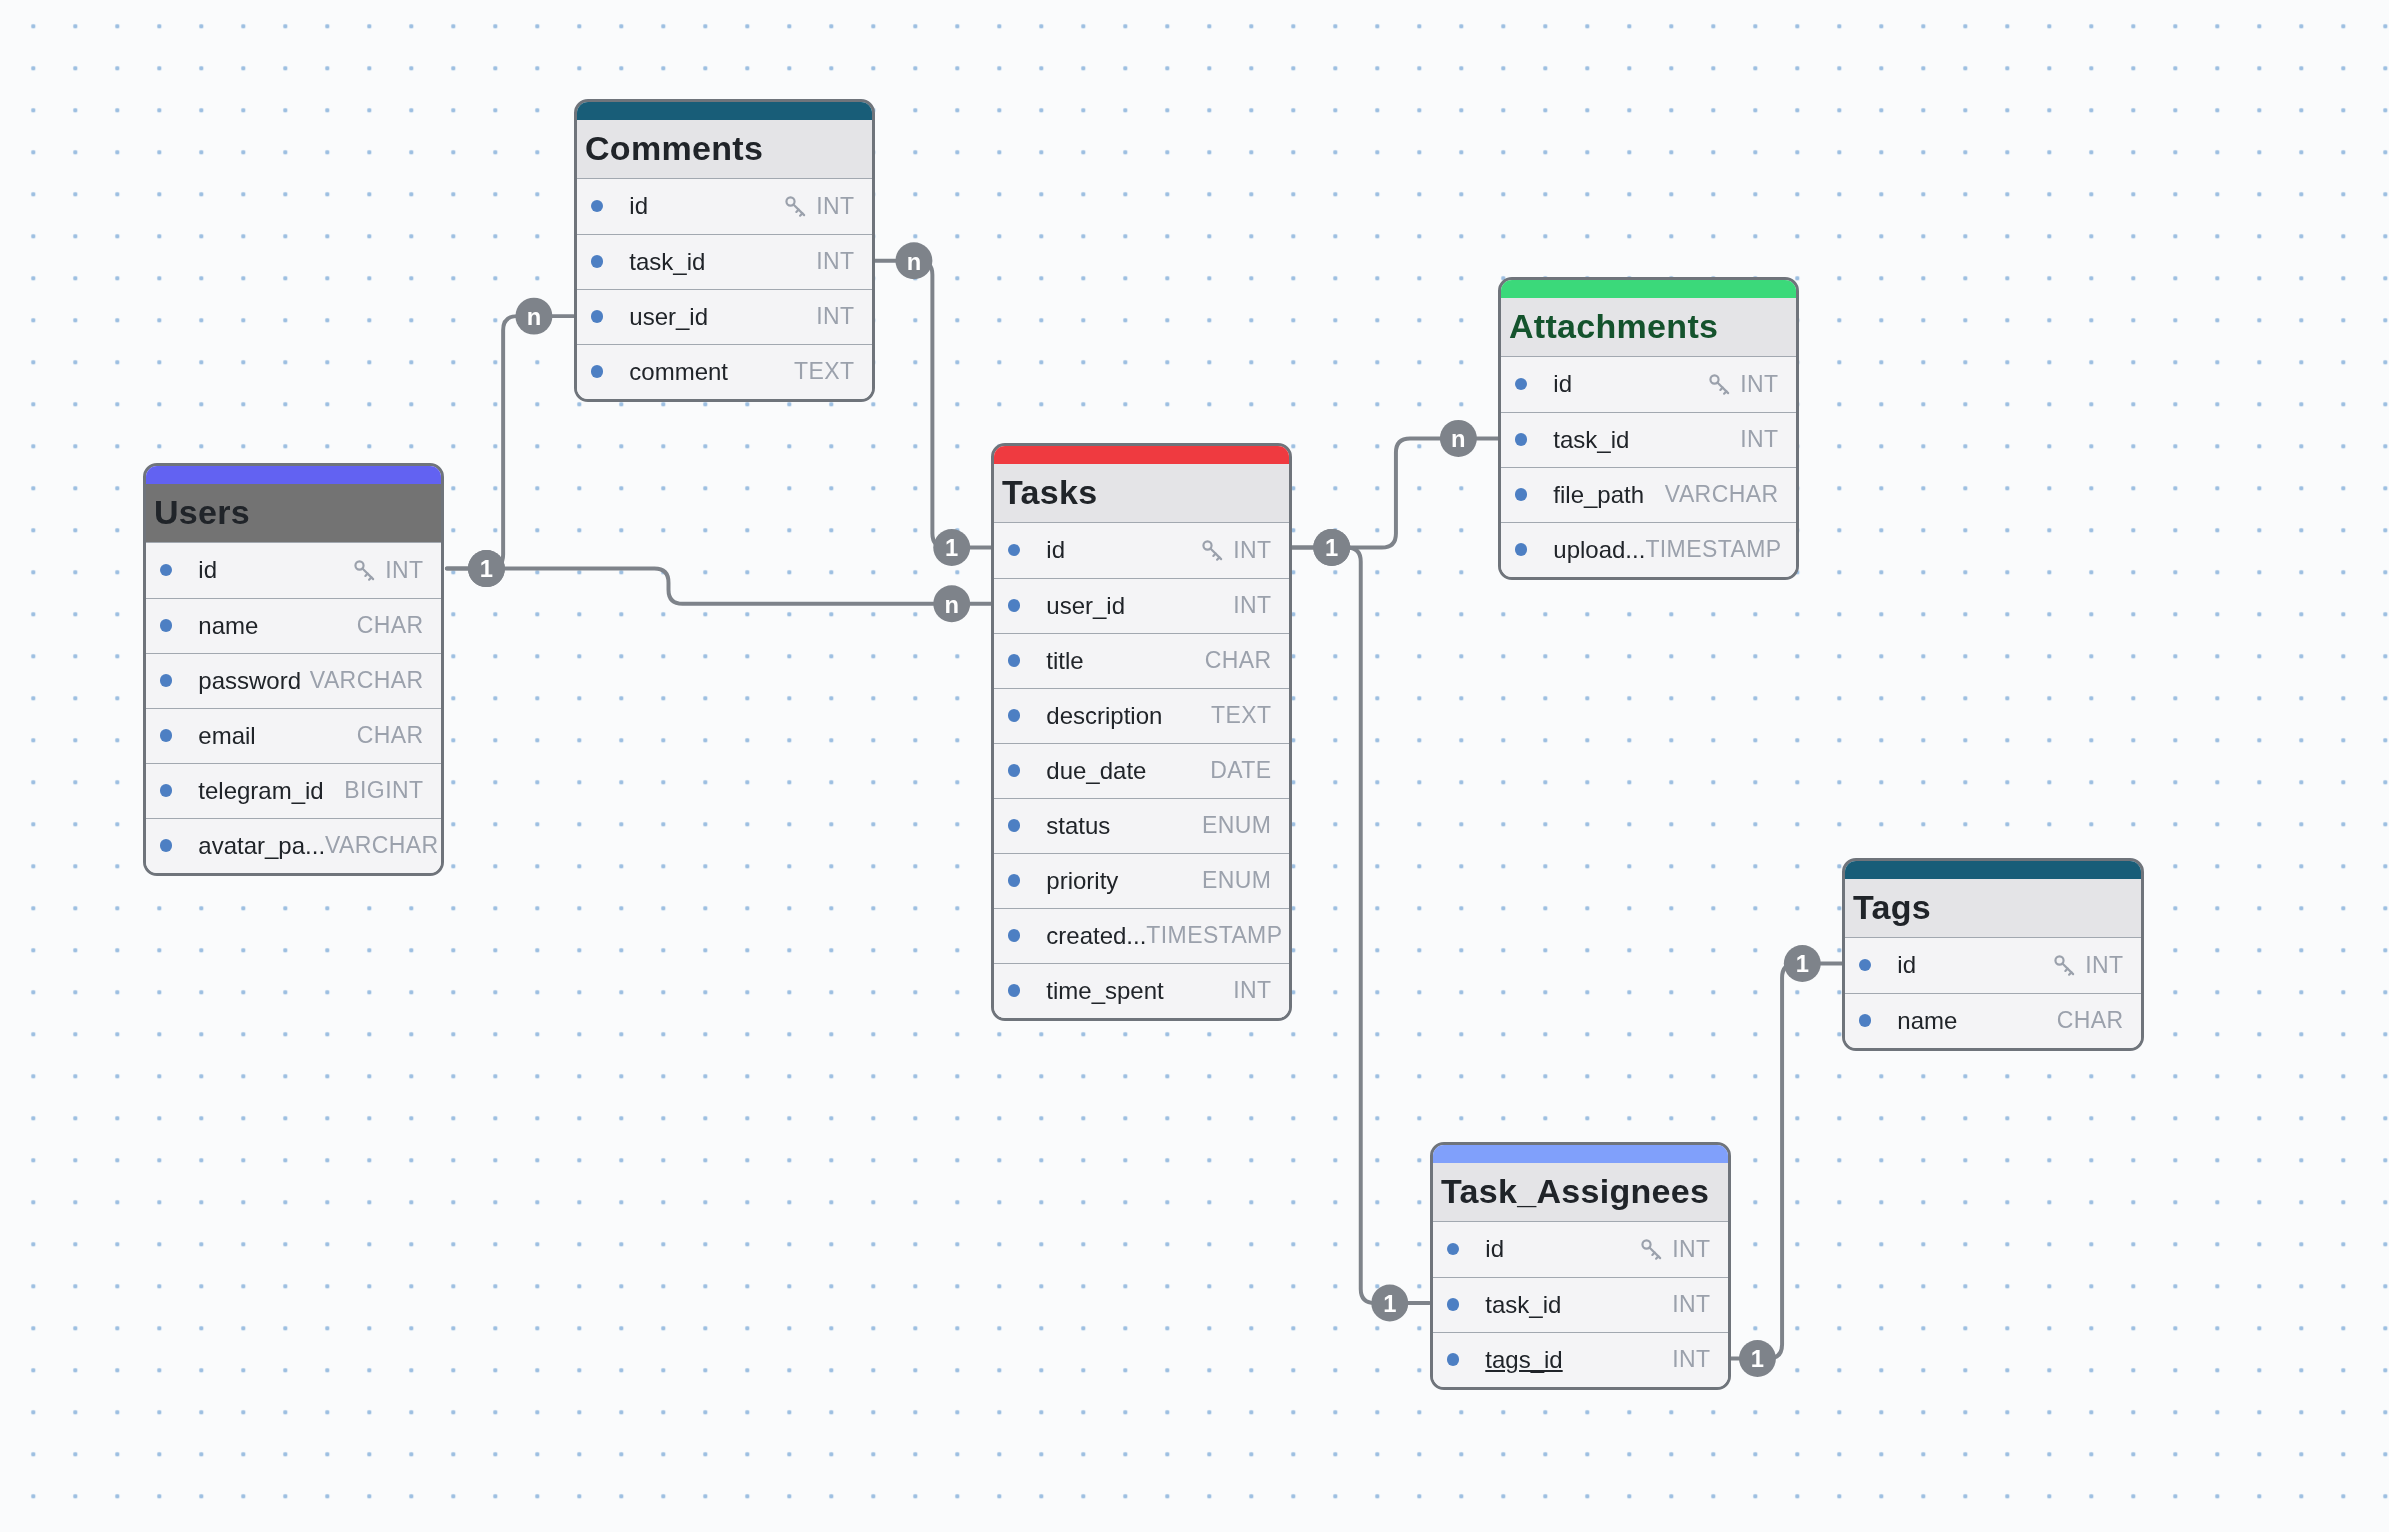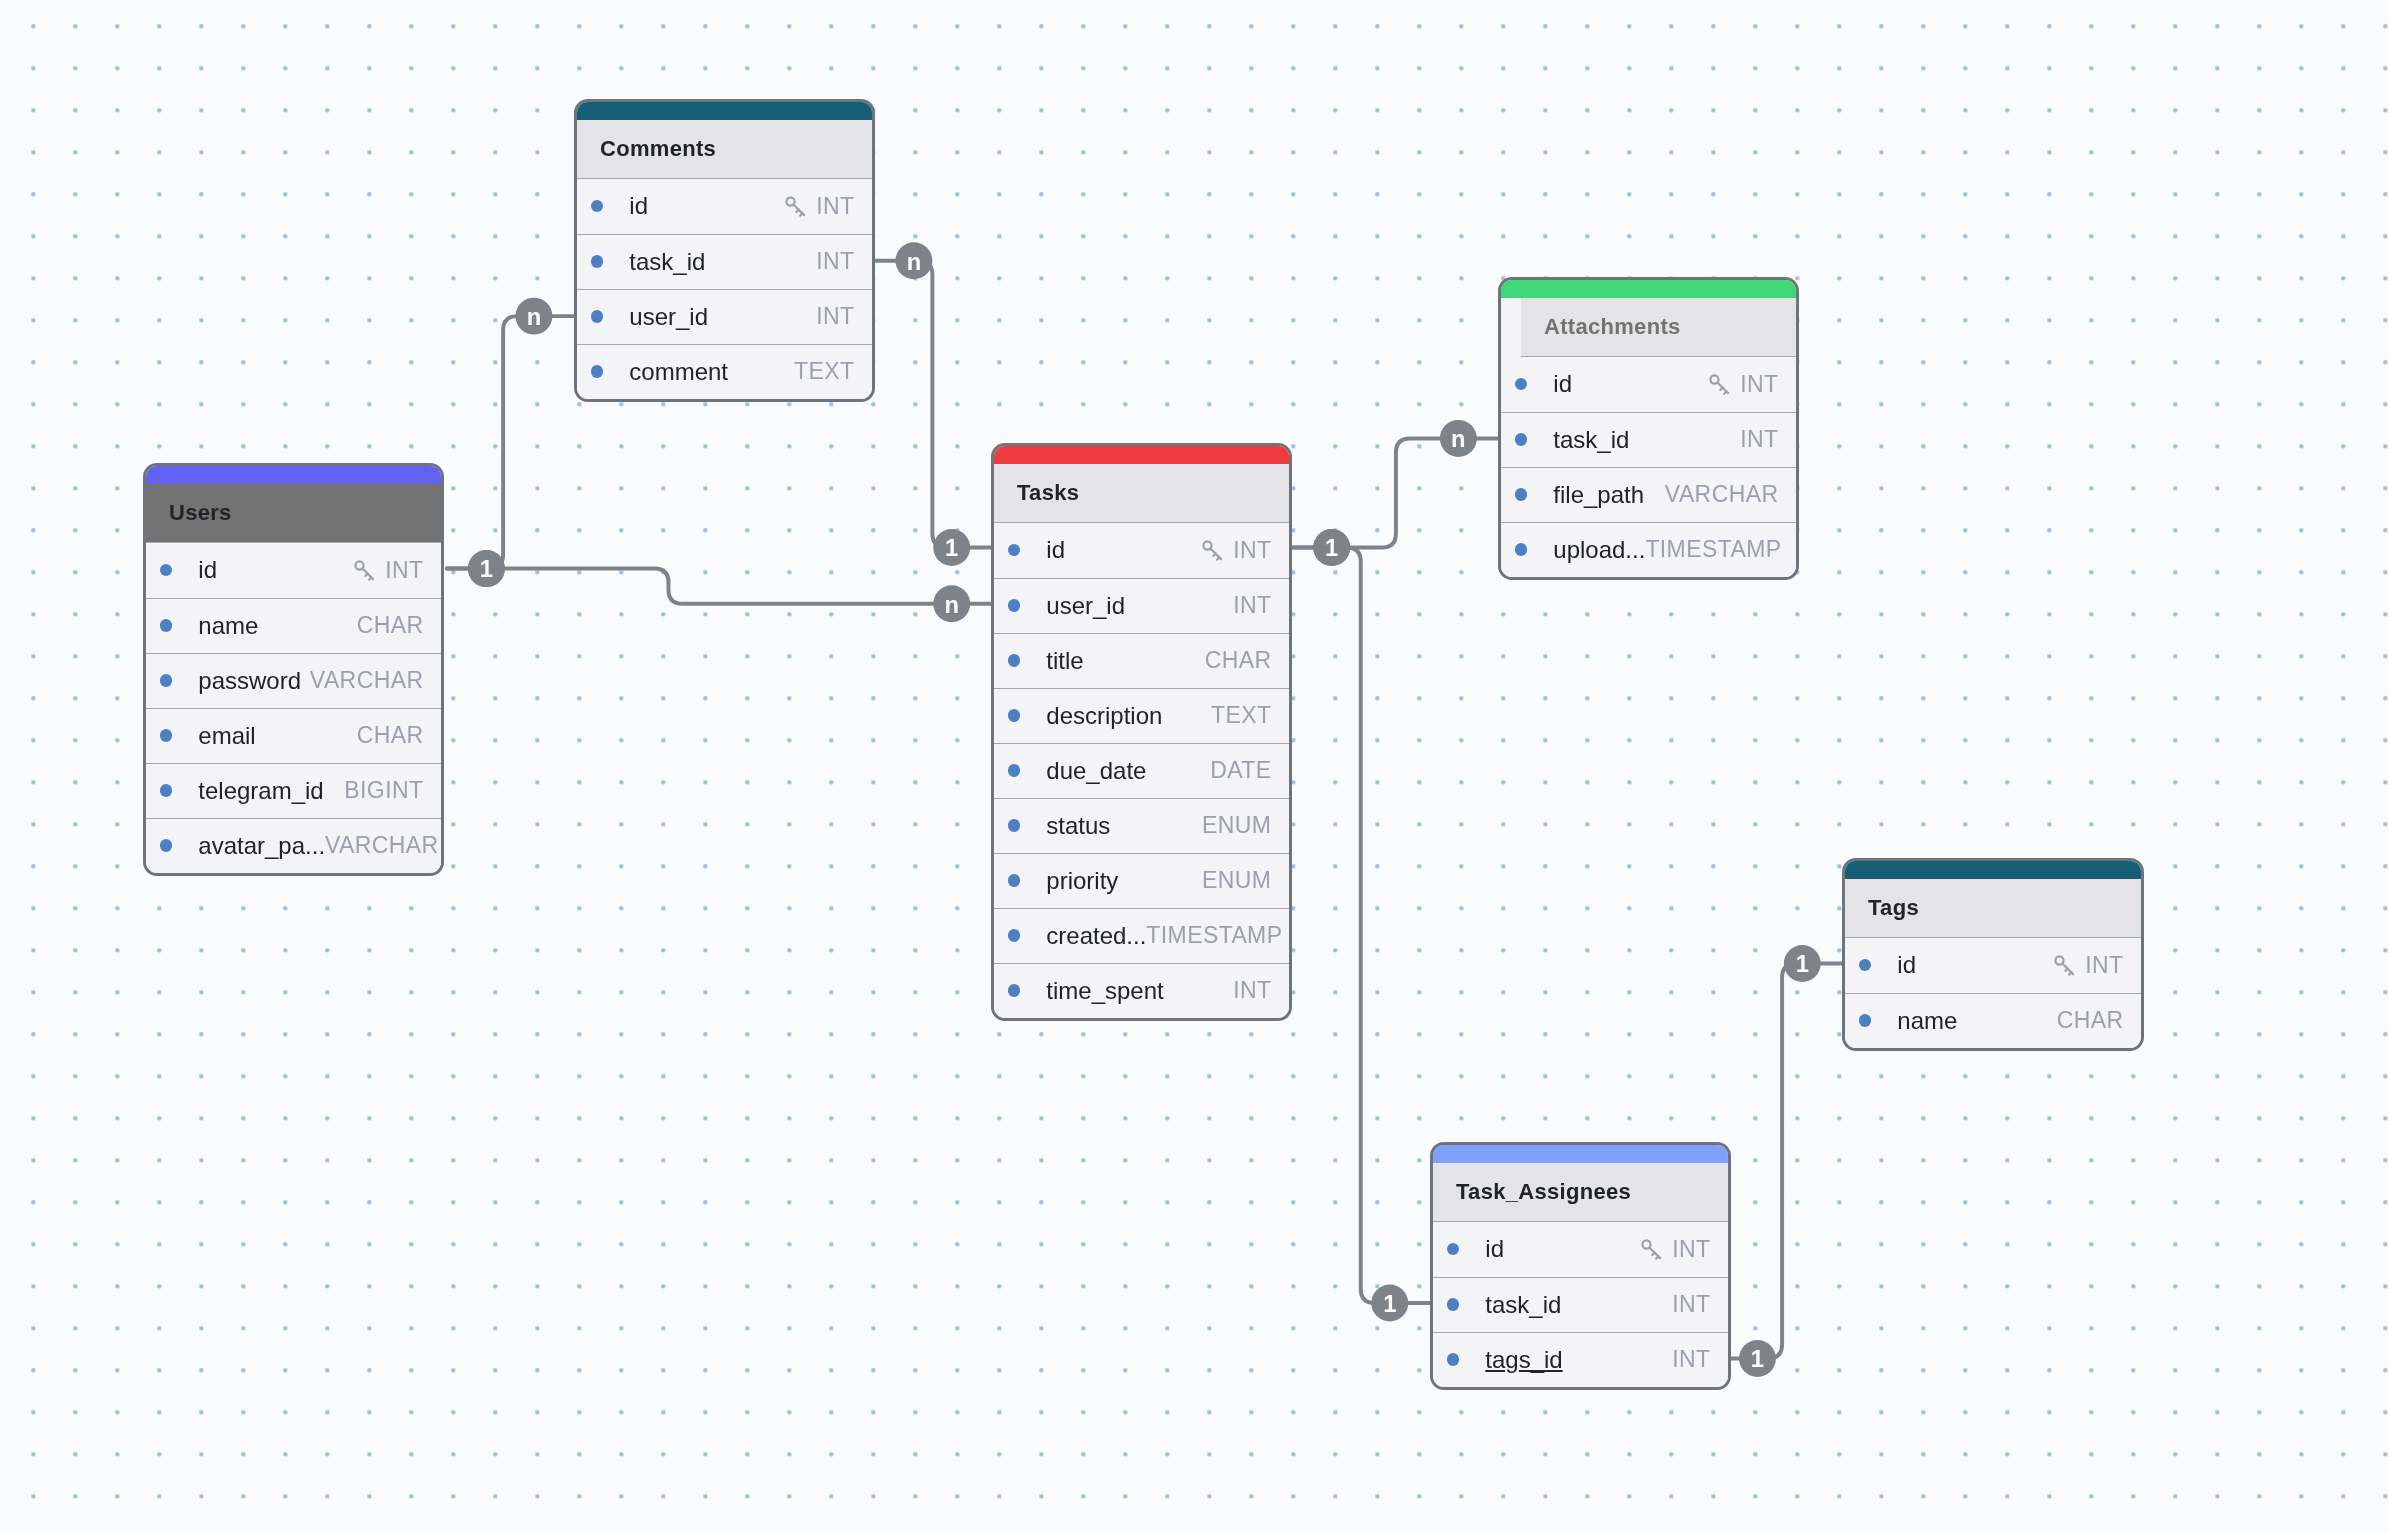--- a/index.html
+++ b/index.html
@@ -25,22 +25,22 @@
     z-index: 2;
     box-sizing: border-box;
     border-radius: 14px;
     overflow: hidden;
   }
   .accent-bar { height: 17.6px; }
   .table-title {
     height: 58px;
     display: flex;
     align-items: center;
-    padding-left: 23px;
-    font-size: 22px;
+    padding-left: 8px;
+    font-size: 34px;
     font-weight: bold;
     letter-spacing: 0.3px;
   }
   .field-row {
     height: 55px;
     box-sizing: border-box;
     display: flex;
     align-items: center;
     padding-right: 17.6px;
   }
@@ -266,21 +266,21 @@
       </div>
       <div class="field-row" style="background: rgb(244, 244, 246); border-top: 1.8px solid rgb(162, 168, 176);">
         <span class="field-dot" style="background: rgb(77, 127, 195);"></span>
         <span class="field-name" style="color: rgb(32, 36, 41);">time_spent</span>
         <span class="field-spacer"></span>
         <span class="field-type" style="color: rgb(155, 161, 172);">INT</span>
       </div>
     </div>
     <div class="table" style="left: 1498px; top: 277px; width: 301px; border: 3.5px solid rgb(111, 116, 123); background: rgb(244, 244, 246);">
       <div class="accent-bar" style="background: rgb(59, 217, 122);"></div>
-      <div class="table-title" style="background: rgb(228, 228, 231); color: #737373; border-bottom: 1.8px solid rgb(162, 168, 176); margin-left: 20px;">Attachments</div>
+      <div class="table-title" style="background: rgb(228, 228, 231); color: #14532d; border-bottom: 1.8px solid rgb(162, 168, 176);">Attachments</div>
       <div class="field-row" style="background: rgb(244, 244, 246);">
         <span class="field-dot" style="background: rgb(77, 127, 195);"></span>
         <span class="field-name" style="color: rgb(32, 36, 41);">id</span>
         <span class="field-spacer"></span>
         <svg width="25" height="25" viewBox="0 0 24 24" class="key-icon">
           <circle cx="7.2" cy="7.2" r="3.9" fill="none" stroke="#9ba1ac" stroke-width="2.1"></circle>
           <path d="M10 10 L20.3 20.3" fill="none" stroke="#9ba1ac" stroke-width="2.1" stroke-linecap="round"></path>
           <path d="M15 15 l-2.2 2.2" fill="none" stroke="#9ba1ac" stroke-width="2.1" stroke-linecap="round"></path>
           <path d="M18.6 18.6 l-2.2 2.2" fill="none" stroke="#9ba1ac" stroke-width="2.1" stroke-linecap="round"></path>
         </svg>

